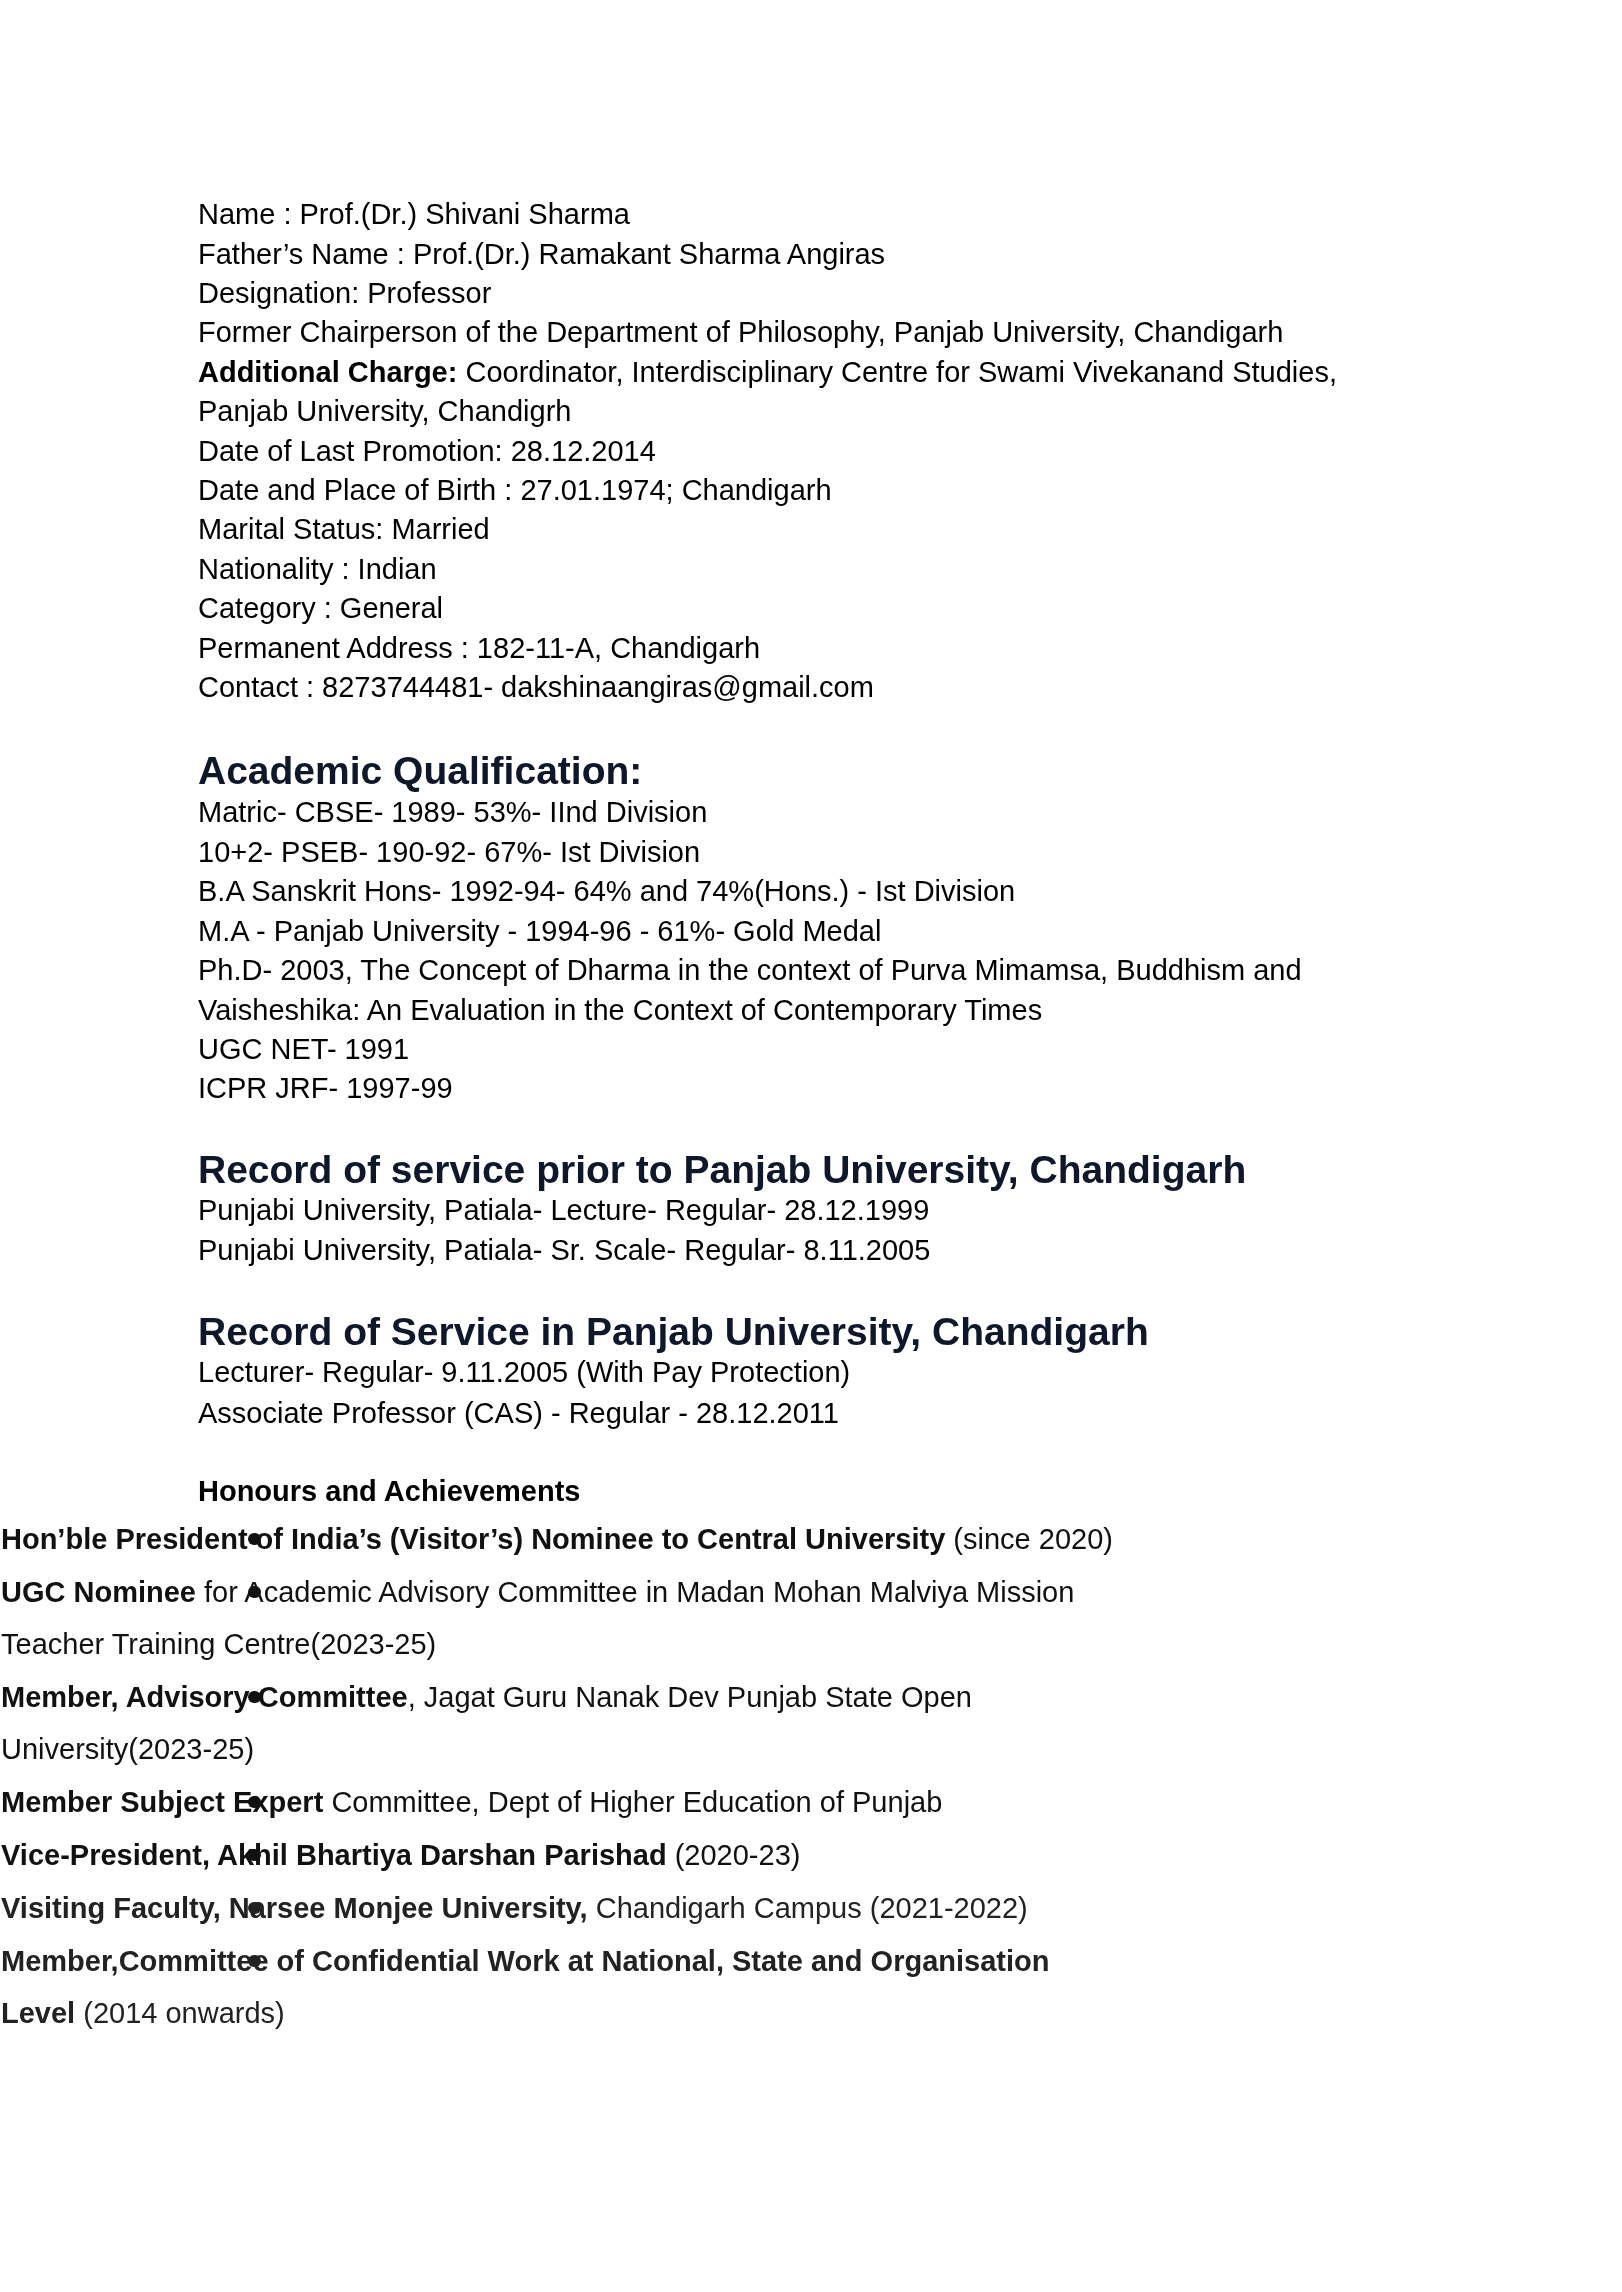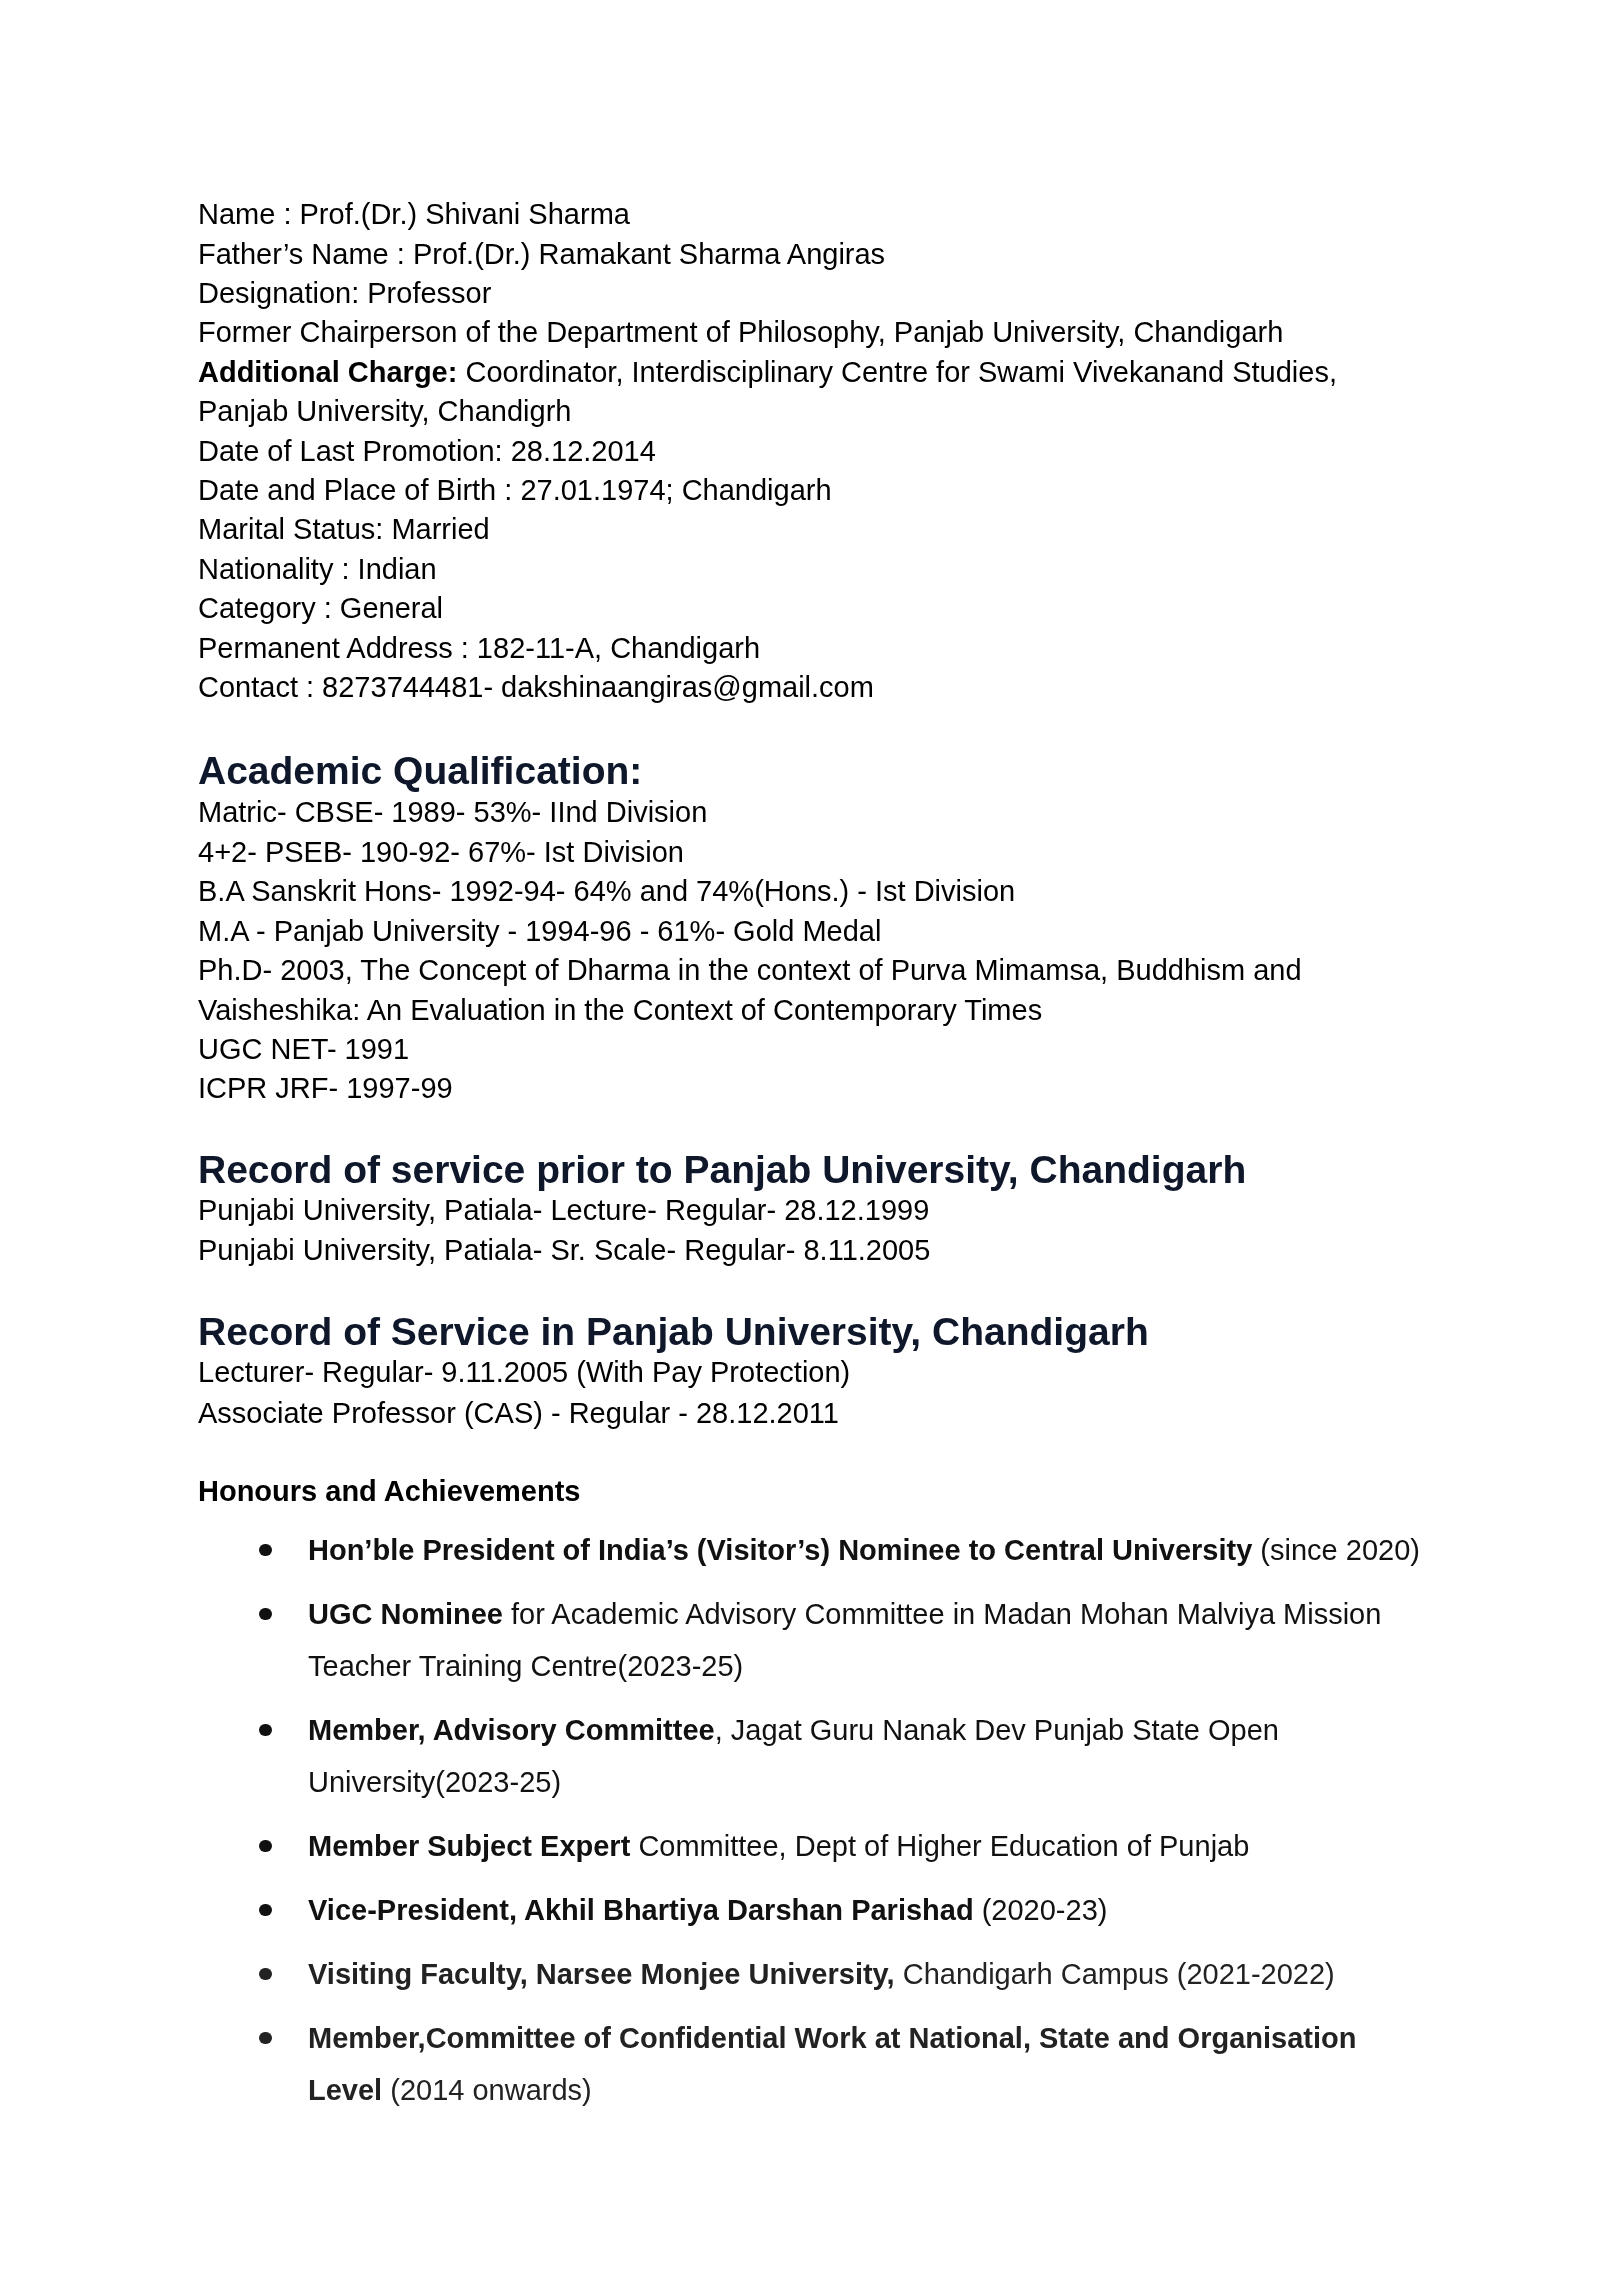--- a/index.html
+++ b/index.html
@@ -55,22 +55,21 @@
       position: absolute;
       left: 0;
       top: 1512px;
       margin: 0;
       padding: 0;
       list-style: none;
       width: 1623px;
     }
     .honours-item {
       position: relative;
-      margin: 12px;
-      padding-left: 296px;
+      margin: 1px;
       width: 1128px;
       font-size: 29px;
       line-height: 52px;
       color: #111;
     }
     .honours-item.dim { color: #222; }
     .bullet {
       position: absolute;
       left: 247px;
       top: 19.7px;
@@ -96,21 +95,21 @@
   <div class="line" style="top:432px">Date of Last Promotion: 28.12.2014</div>
   <div class="line" style="top:471px">Date and Place of Birth : 27.01.1974; Chandigarh</div>
   <div class="line" style="top:510px">Marital Status: Married</div>
   <div class="line" style="top:550px">Nationality : Indian</div>
   <div class="line" style="top:589px">Category : General</div>
   <div class="line" style="top:629px">Permanent Address : 182-11-A, Chandigarh</div>
   <div class="line" style="top:668px">Contact : 8273744481- dakshinaangiras@gmail.com</div>
 
   <div class="heading" style="top:751px">Academic Qualification:</div>
   <div class="line" style="top:793px">Matric-   CBSE-  1989-  53%-  IInd Division</div>
-  <div class="line" style="top:833px">4+2-  PSEB-  190-92-  67%-  Ist Division</div>
+  <div class="line" style="top:833px">10+2-  PSEB-  190-92-  67%-  Ist Division</div>
   <div class="line" style="top:872px">B.A Sanskrit Hons- 1992-94-   64% and 74%(Hons.)   - Ist Division</div>
   <div class="line" style="top:912px">M.A - Panjab University -   1994-96 -   61%-   Gold Medal</div>
   <div class="line" style="top:951px">Ph.D- 2003, The Concept of Dharma in the context of Purva Mimamsa, Buddhism and</div>
   <div class="line" style="top:991px">Vaisheshika: An Evaluation in the Context of Contemporary Times</div>
   <div class="line" style="top:1030px">UGC NET- 1991</div>
   <div class="line" style="top:1069px">ICPR JRF- 1997-99</div>
 
   <div class="heading" style="top:1150px">Record of service prior to Panjab University, Chandigarh</div>
   <div class="line" style="top:1191px">Punjabi University, Patiala- Lecture- Regular- 28.12.1999</div>
   <div class="line" style="top:1231px">Punjabi University, Patiala- Sr. Scale- Regular- 8.11.2005</div>

